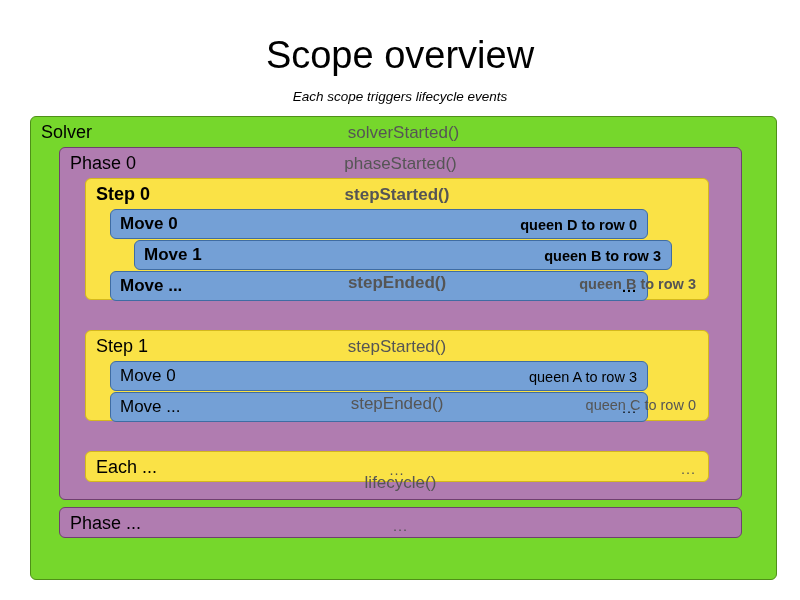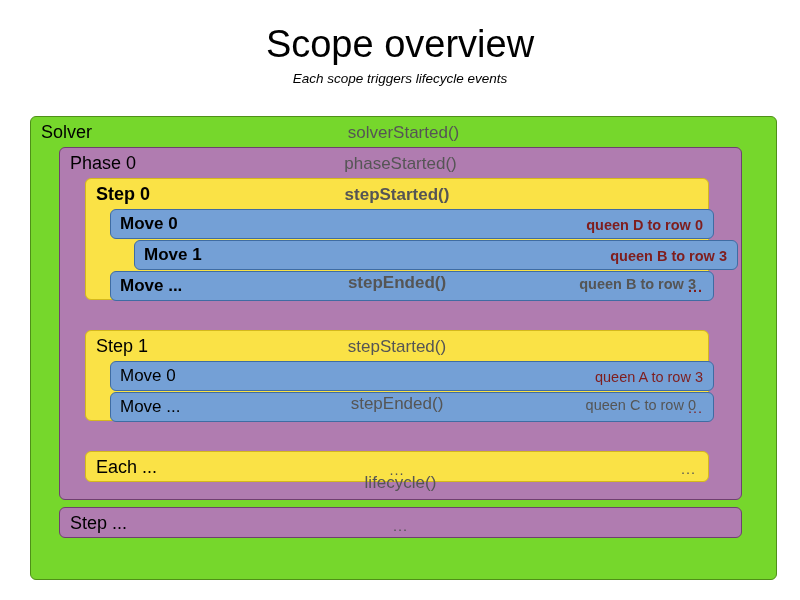--- a/index.html
+++ b/index.html
@@ -23,21 +23,21 @@
     top: 22px;
     left: 0;
     width: 800px;
     text-align: center;
   }
   .main-title {
     font-size: 38px;
     color: #000000;
     line-height: 44px;
     font-weight: normal;
-    margin: 0;
+    margin: 11px;
   }
   .subtitle {
     font-size: 13.5px;
     color: #000000;
     line-height: 18px;
     margin: 4px 0 12px 0;
     font-style: italic;
   }
 
   
@@ -77,21 +77,21 @@
     left: 25px;
     width: 624px;
     background: #fae246;
     border: 1px solid #d4b81c;
     border-radius: 6px;
   }
   .scope-move {
     position: absolute;
     box-sizing: border-box;
     left: 24px;
-    width: 604px;
+    width: 538px;
     height: 30px;
     background: #74a0d6;
     border: 1px solid #3f6ca3;
     border-radius: 6px;
   }
 
   
   .scope-label {
     position: absolute;
     left: 10px;
@@ -149,21 +149,21 @@
     font-size: 17px;
     color: #000000;
     line-height: 22px;
     white-space: nowrap;
   }
   .move-detail {
     position: absolute;
     right: 10px;
     top: 5px;
     font-size: 14.5px;
-    color: #7f1d1d;
+    color: #000000;
     line-height: 20px;
     white-space: nowrap;
   }
   .dots-small { letter-spacing: 1px; }
 </style>
 </head>
 <body>
 
 <div class="page">
 
@@ -240,20 +240,20 @@
         </div>
       </div>
 
       <div class="footer-row">
         <span class="scope-event">lifecycle()</span>
       </div>
     </div>
 
     <div class="scope scope-phase-dots">
       <div class="header-row">
-        <span class="scope-label">Step ...</span>
+        <span class="scope-label">Phase ...</span>
         <span class="scope-event dots-small" style="font-size:14.5px; top:7px;">...</span>
       </div>
     </div>
 
   </div>
 
 </div>
 
 </body></html>

